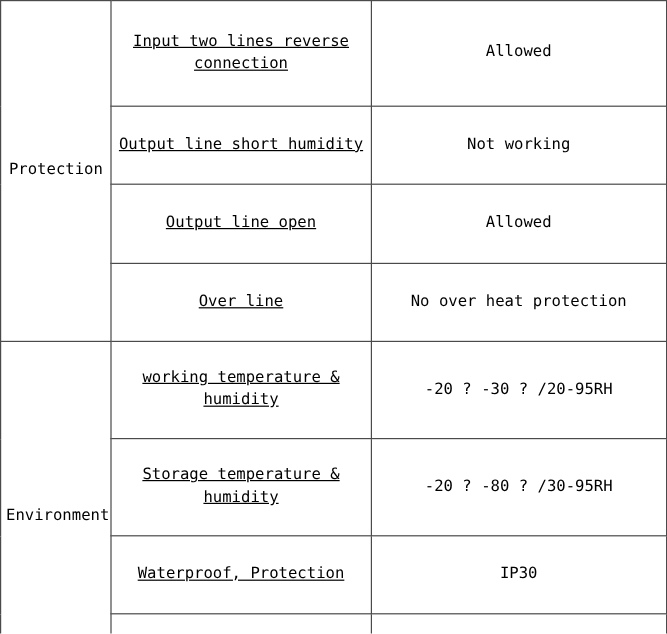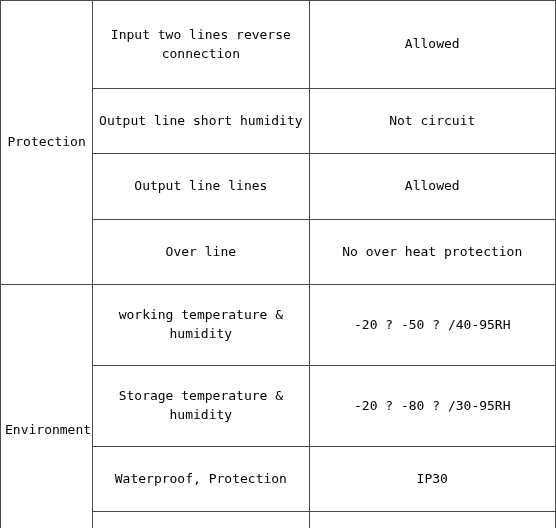--- a/index.html
+++ b/index.html
@@ -44,54 +44,55 @@
   .col-item   { width: 216px; }
   .col-value  { width: 246px; }
 
   .group-cell {
     font-size: 13px;
   }
 
   .wrap-2 {
     white-space: normal;
     word-break: normal;
+    text-decoration: underline;
   }
 </style>
 </head>
 <body>
 
 <table class="spec-table">
   <colgroup>
     <col class="col-group">
     <col class="col-item">
     <col class="col-value">
   </colgroup>
   <tbody>
     <tr>
       <td class="group-cell" rowspan="4" style="height:83px;margin-top:11px;">Protection</td>
       <td class="wrap-2" style="height:83px;">Input two lines reverse connection</td>
       <td>Allowed</td>
     </tr>
     <tr>
       <td class="wrap-2" style="height:60px;">Output line short humidity</td>
-      <td>Not circuit</td>
+      <td>Not working</td>
     </tr>
     <tr>
-      <td class="wrap-2" style="height:61px;">Output line lines</td>
+      <td class="wrap-2" style="height:61px;">Output line open</td>
       <td>Allowed</td>
     </tr>
     <tr>
       <td class="wrap-2" style="height:60px;">Over line</td>
       <td>No over heat protection</td>
     </tr>
 
     <tr>
       <td class="group-cell" rowspan="4" style="height:76px;">Environment</td>
       <td class="wrap-2" style="height:76px;">working temperature &amp; humidity</td>
-      <td>-20 ? -50 ? /40-95RH</td>
+      <td>-20 ? -30 ? /20-95RH</td>
     </tr>
     <tr>
       <td class="wrap-2" style="height:76px;">Storage temperature &amp; humidity</td>
       <td>-20 ? -80 ? /30-95RH</td>
     </tr>
     <tr>
       <td class="wrap-2" style="height:60px;">Waterproof, Protection</td>
       <td>IP30</td>
     </tr>
     <tr>

